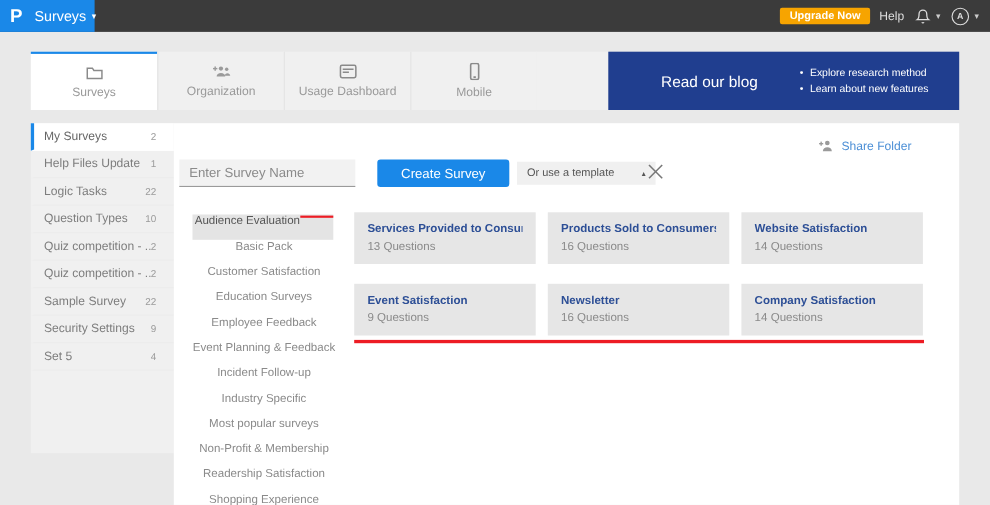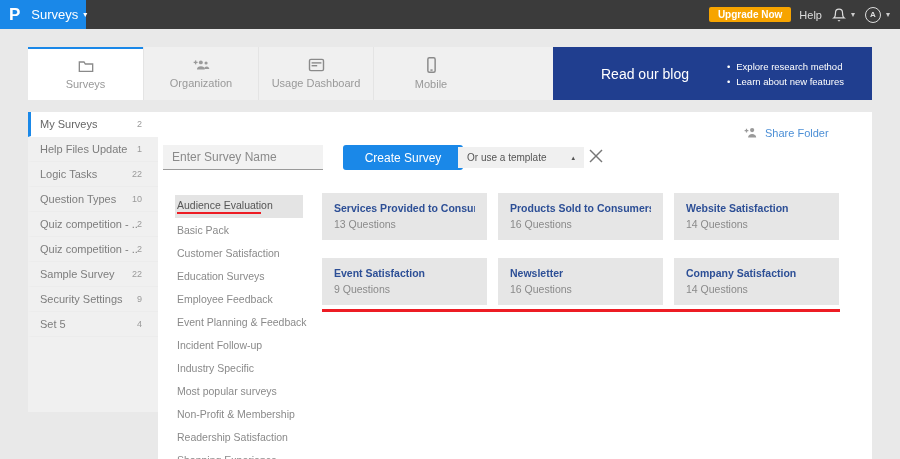--- a/index.html
+++ b/index.html
@@ -61,28 +61,28 @@
                   gap:6px; cursor:pointer; }
   .share-folder span { font-size:11px; color:#4c8fd6; }
 
   .name-input { position:absolute; left:5px; top:33px; width:160px; height:25px; background:#f2f2f2;
                 border:none; border-bottom:1px solid #9a9a9a; font-size:12px; color:#555;
                 padding:0 9px; outline:none; font-family:"Liberation Sans", sans-serif; }
   .name-input::placeholder { color:#8a8a8a; }
   .create-btn { position:absolute; left:185px; top:33px; width:120px; height:25px; background:#1a88e8;
                 color:#fff; font-size:12px; border:none; border-radius:3px; cursor:pointer;
                 font-family:"Liberation Sans", sans-serif; }
-  .tpl-dropdown { position:absolute; left:300px; top:35px; height:21px; background:#f0f0f0;
+  .tpl-dropdown { position:absolute; left:312px; top:35px; height:21px; background:#f0f0f0;
                   display:flex; align-items:center; padding:0 9px; cursor:pointer;gap:16px; }
   .tpl-dropdown span { font-size:10px; color:#555; }
   .tpl-dropdown .up-caret { font-size:7px; color:#555; margin-left:9px; }
   .close-x { position:absolute; left:430px; top:36px; width:16px; height:16px; cursor:pointer; }
 
   .cat-list { position:absolute; left:17px; top:83px; width:128px; }
-  .cat-item { height:23px; display:flex; flex-direction:column; justify-content:center;
+  .cat-item { height:23px; display:flex; flex-direction:row; justify-content:center;
               font-size:10.5px; color:#8a8a8a; cursor:pointer; padding-left:2px; white-space:nowrap; }
   .cat-item.active { background:#e4e4e4; color:#555; }
   .cat-underline { width:84px; height:2px; background:#ed1c24; margin-top:1px; }
 
   .tpl-grid { position:absolute; left:164px; top:81px; width:518px; display:grid;
               grid-template-columns:165px 165px 165px; column-gap:11px; row-gap:18px; }
   .tcard { height:47px; background:#e6e6e6; padding:9px 12px 0 12px; cursor:pointer; }
   .tcard .t-title { font-size:10.5px; font-weight:bold; color:#2d4f96; white-space:nowrap;
                     overflow:hidden; }
   .tcard .t-q { font-size:10.5px; color:#8a8a8a; margin-top:4px; }

